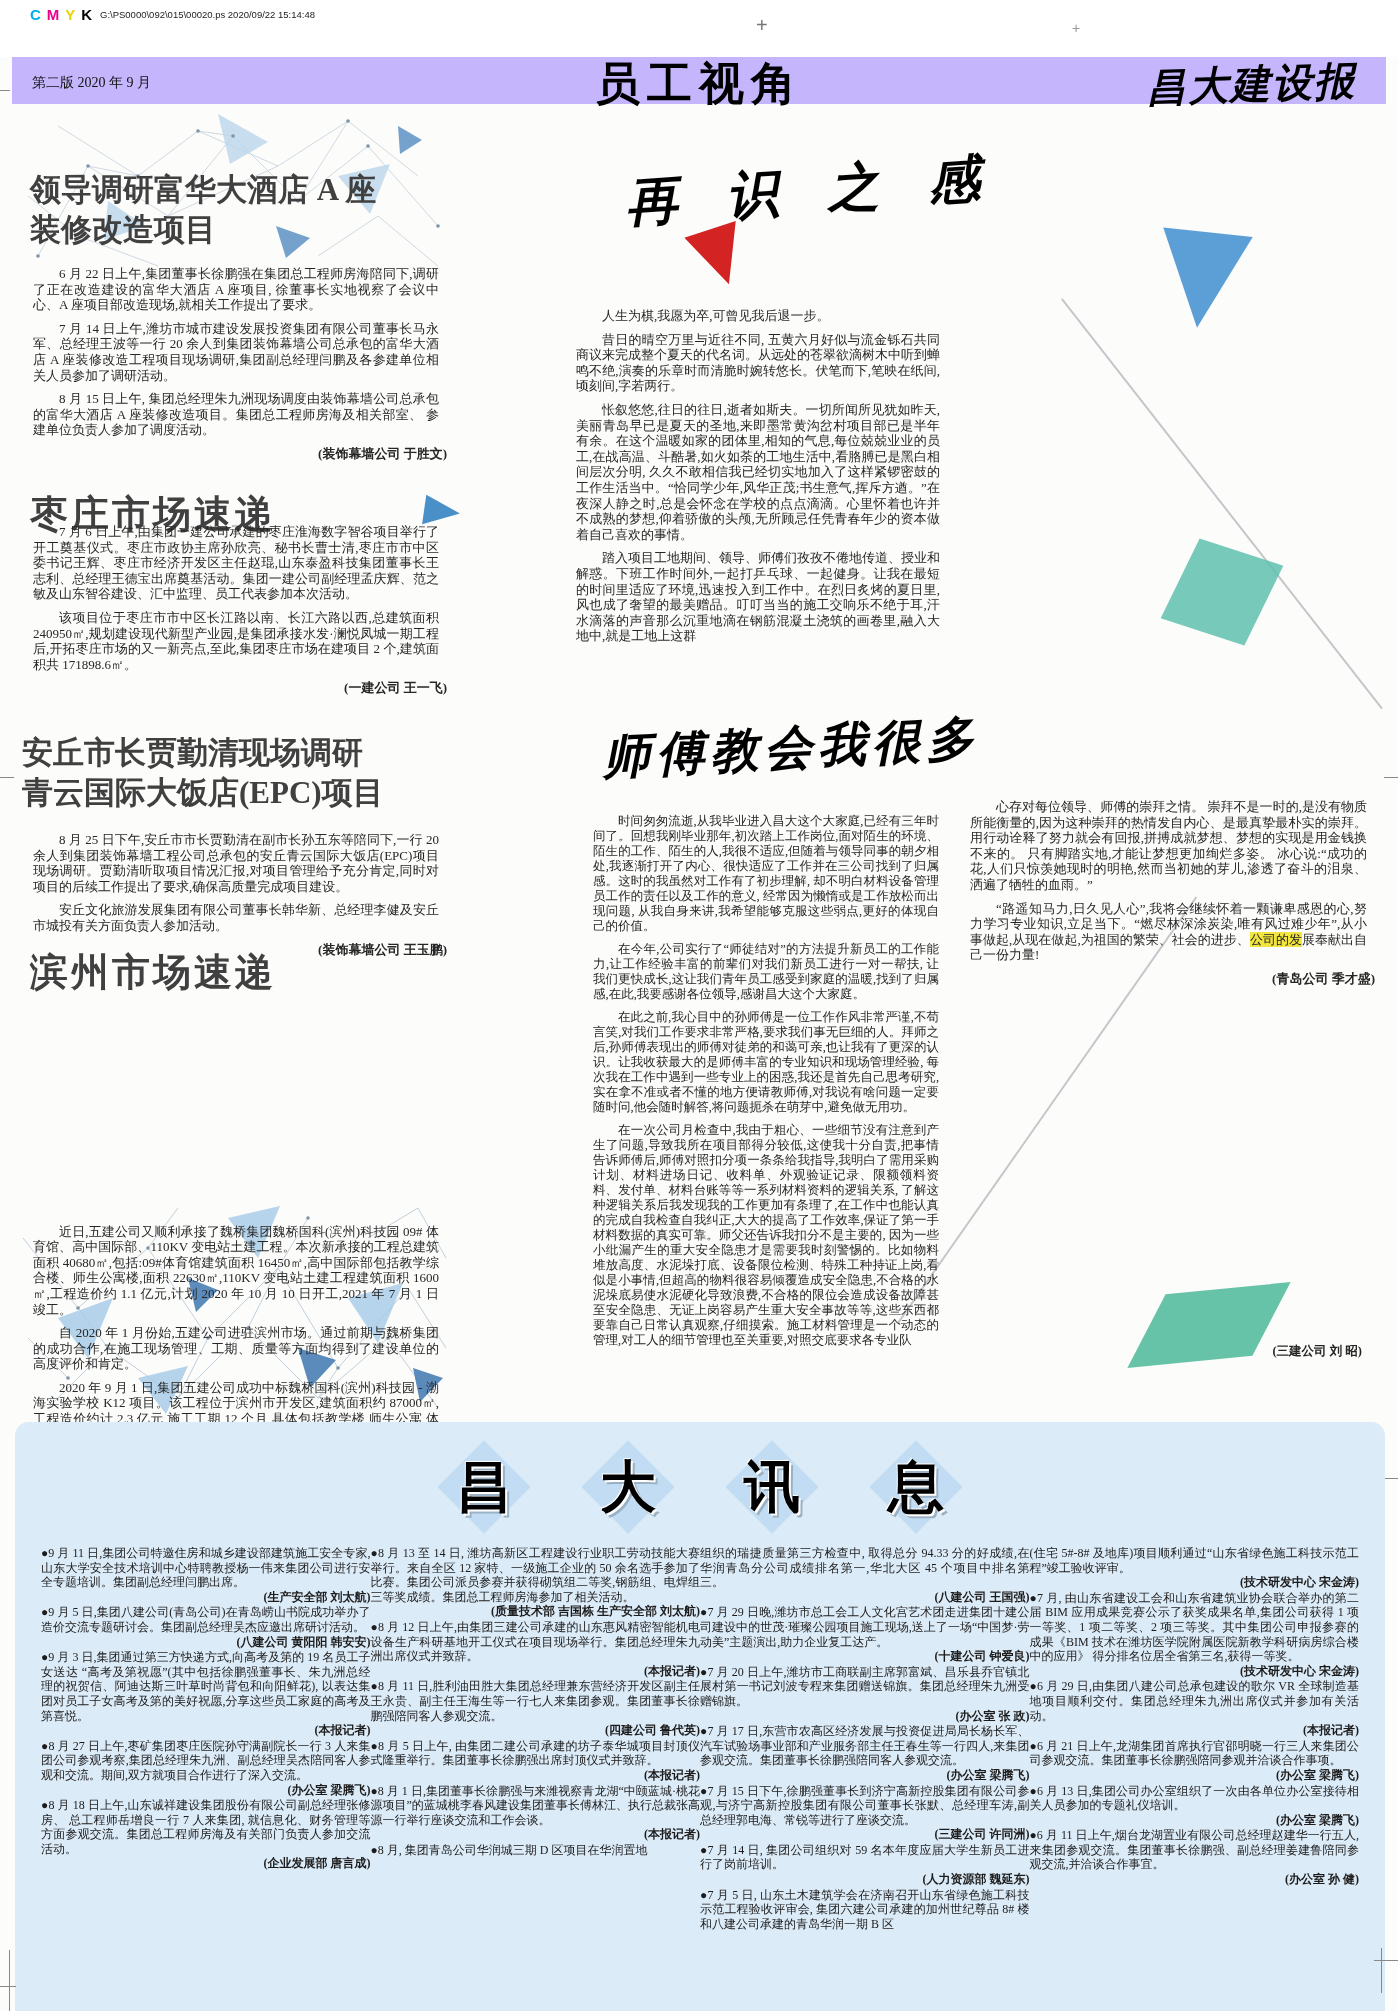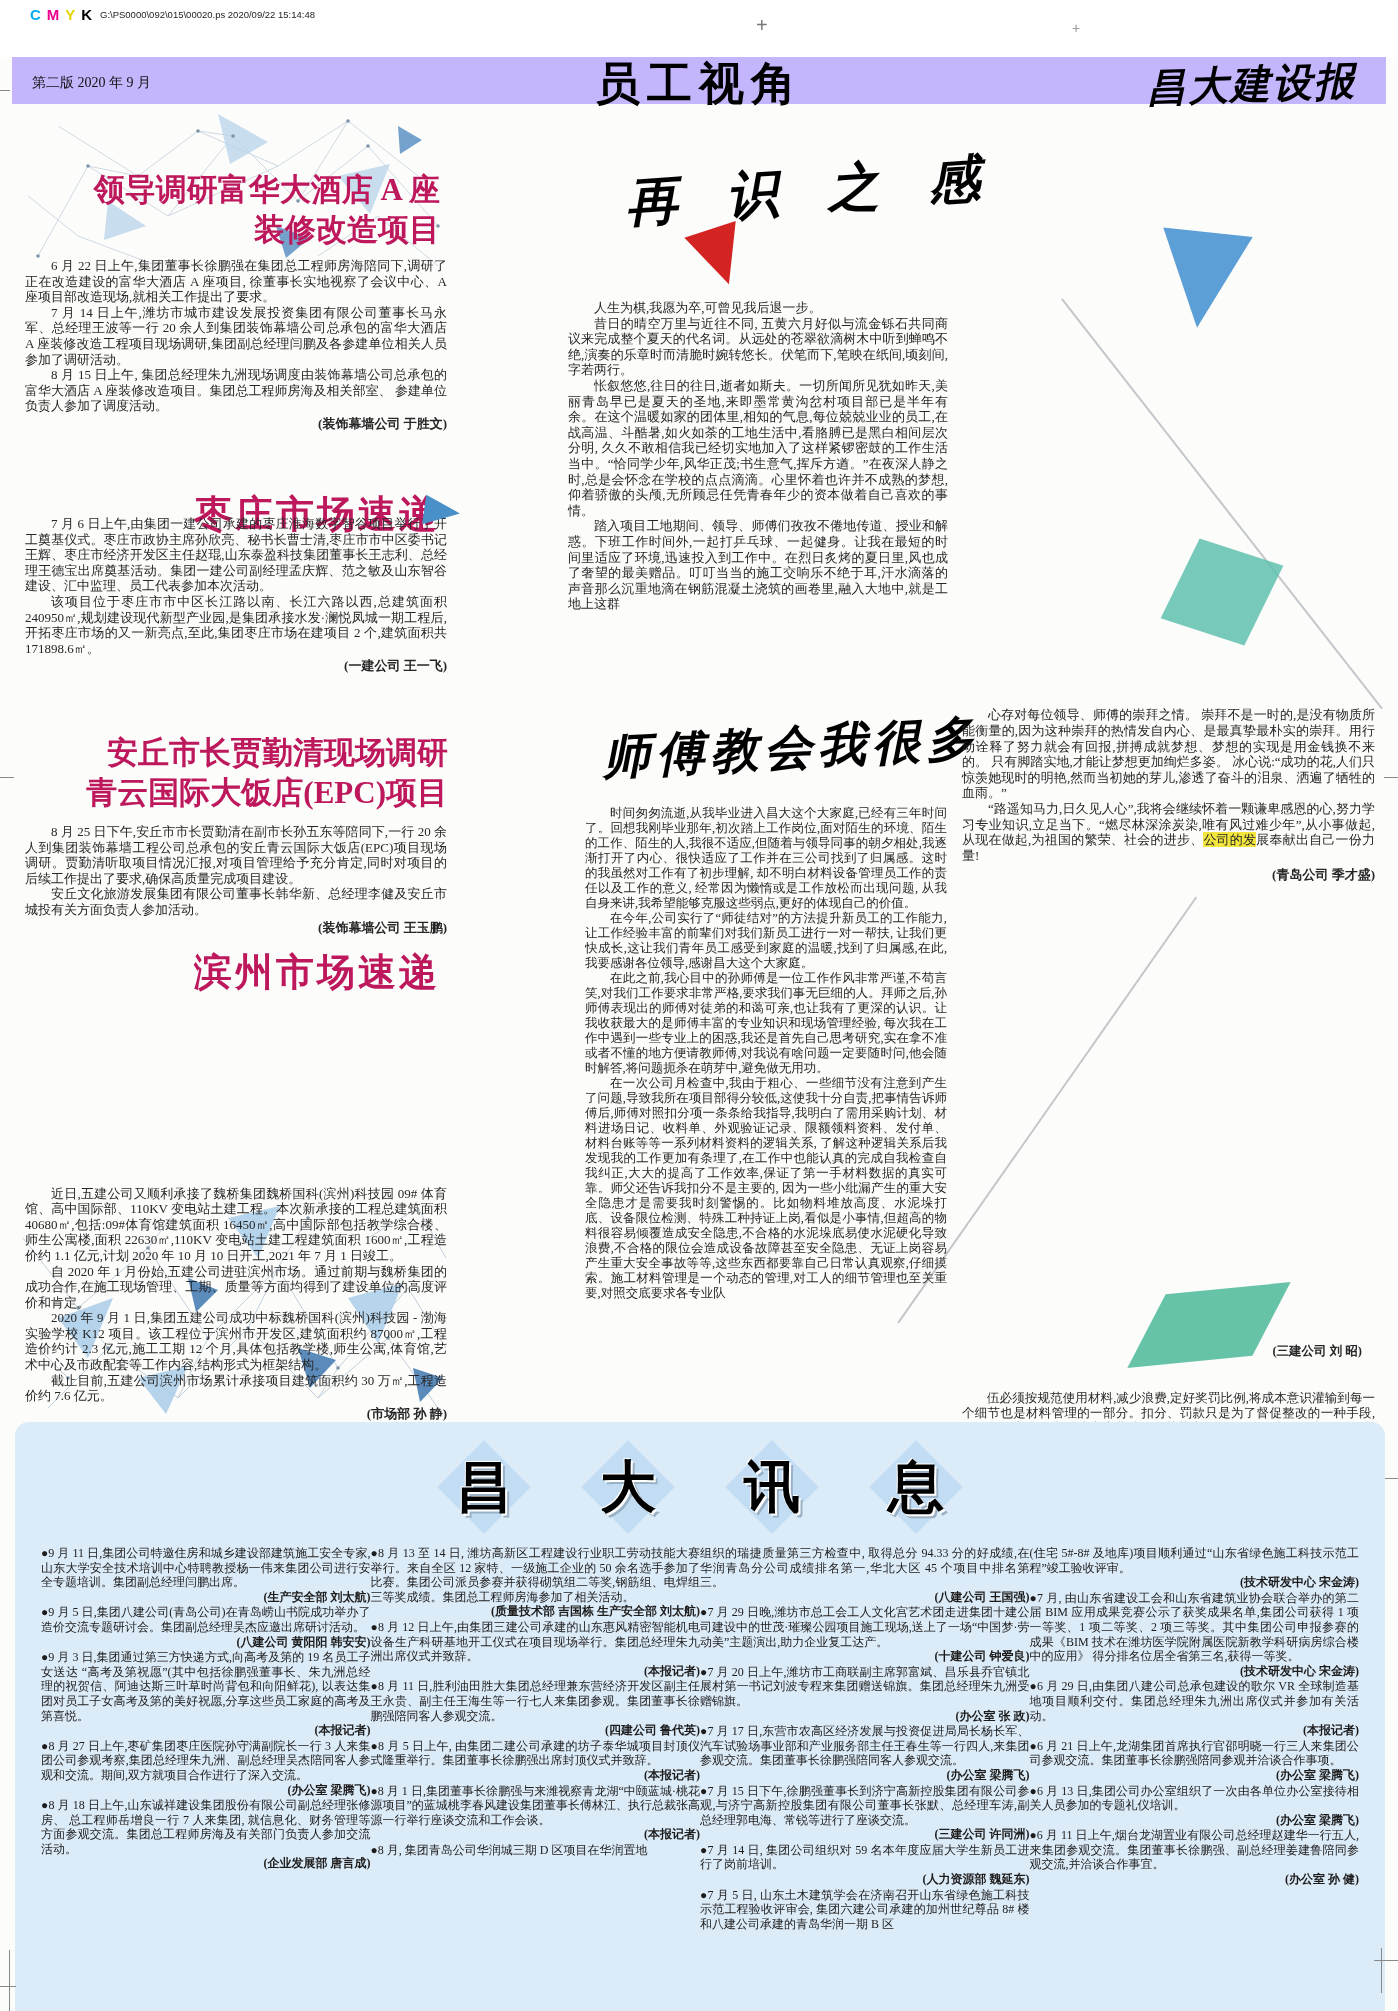--- a/index.html
+++ b/index.html
@@ -17,25 +17,25 @@
   .tick{position:absolute;background:#888;}
   
   .masthead{position:absolute;left:12px;top:57px;width:1374px;height:47px;background:#c4b5fd;}
   .edition{position:absolute;left:20px;top:17px;font-size:14px;color:#111;}
   .pagetitle{position:absolute;left:0;right:0;top:-3px;text-align:center;
              font-family:"Liberation Sans",sans-serif;font-weight:900;font-size:45px;
              letter-spacing:7px;color:#000;}
   .papername{position:absolute;right:30px;top:0px;font-weight:900;font-style:italic;
              font-size:40px;letter-spacing:2px;color:#000;transform:rotate(-2deg);}
   
-  .htitle{position:absolute;text-align:right;font-weight:900;color:#be185d;line-height:1.28;}
+  .htitle{position:absolute;text-align:left;font-weight:900;color:#404040;line-height:1.28;}
   .t31{font-size:31px;}
   .t38{font-size:38px;letter-spacing:3px;}
   .abody{position:absolute;font-size:13px;line-height:15.6px;text-align:justify;color:#262626;}
-  .abody p,.para{margin:0;text-indent:2em;}
+  .abody p,.para{margin:8px;text-indent:2em;}
   .byline{text-align:right;font-weight:bold;margin-top:2px;}
   
   .calli{position:absolute;font-weight:900;font-style:italic;color:#000;white-space:nowrap;}
   .e1t{left:625px;top:156px;font-size:52px;letter-spacing:18px;transform:rotate(-4deg);}
   .e2t{left:602px;top:716px;font-size:48px;letter-spacing:6px;transform:rotate(-3deg);}
   .ecol{position:absolute;font-size:13px;line-height:15.6px;text-align:justify;color:#262626;}
   .e2col{font-size:12.5px;line-height:15px;}
   .hl{background:#f2e53e;}
   .ebyline{font-weight:bold;text-align:right;margin-top:4px;}
   

